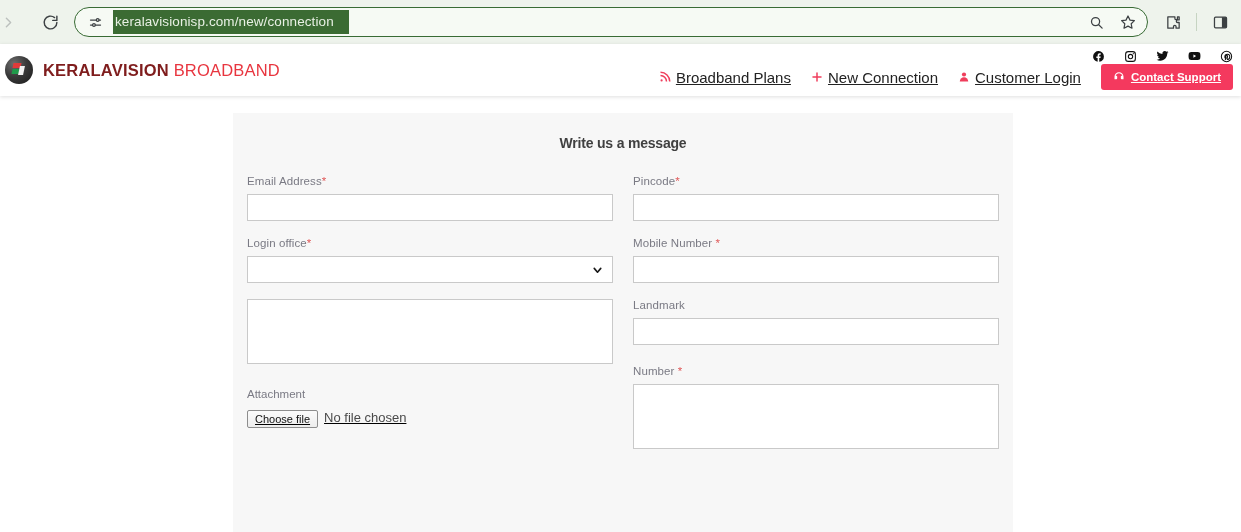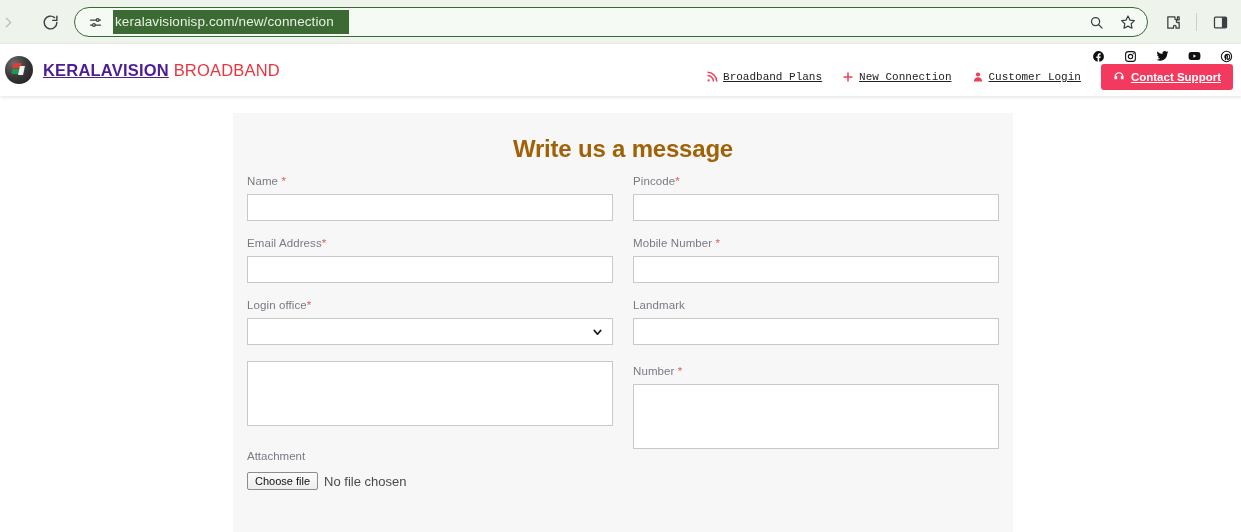--- a/index.html
+++ b/index.html
@@ -137,38 +137,37 @@
     position: absolute; left: 14px; top: 10px;
     width: 5px; height: 9px; background: #f2f2f2;
     transform: skewX(-12deg);
   }
   .brand-text {
     font-size: 16.5px;
     font-weight: bold;
     letter-spacing: 0.2px;
     white-space: nowrap;
   }
-  .brand-kv { color: #4c1d95; text-decoration: underline; }
+  .brand-kv { color: #7f1d1d; }
   .brand-bb { color: #e8353f; font-weight: 500; }
 
   .site-nav {
     margin-left: auto;
     display: flex;
     align-items: center;
     gap: 20px;
     padding-top: 14px;
   }
   .nav-item {
     display: flex;
     align-items: center;
     gap: 5px;
-    font-size: 11px;
+    font-size: 15px;
     color: #222222;
     white-space: nowrap;
-    font-family: Liberation Mono, monospace;
   }
   .nav-item .ni-icon {
     display: flex; align-items: center; justify-content: center;
     width: 12px; height: 12px;
     color: #ef3e5c;
   }
   .nav-cta {
     display: flex;
     align-items: center;
     gap: 6px;
@@ -194,25 +193,25 @@
     position: absolute;
     left: 233px;
     top: 17px;
     width: 780px;
     min-height: 430px;
     background: #f7f7f7;
     padding: 22px 14px 0 14px;
   }
   .form-title {
     text-align: center;
-    font-size: 24px;
+    font-size: 14px;
     font-weight: bold;
-    color: #a16207;
+    color: #404040;
     letter-spacing: -0.2px;
-    margin-bottom: 12px;
+    margin-bottom: 24px;
   }
   .form-grid {
     display: grid;
     grid-template-columns: 1fr 1fr;
     column-gap: 20px;
   }
   .col { display: flex; flex-direction: column; }
   .field { margin-bottom: 16px; }
   .field-label {
     font-size: 11.5px;
@@ -286,22 +285,22 @@
   }
   .attach-block { margin-top: 8px; }
   .attach-label {
     font-size: 11.5px;
     color: #7a7a84;
     margin-bottom: 10px;
     display: block;
   }
   .file-row {
     display: flex;
-    align-items: center;
     gap: 6px;
+    text-decoration: underline;
   }
   .file-btn {
     font-family: "Liberation Sans", sans-serif;
     font-size: 11px;
     color: #101010;
     background: linear-gradient(#fbfbfb, #ededed);
     border: 1px solid #8d8d8d;
     border-radius: 2px;
     padding: 1px 7px;
     line-height: 14px;
@@ -466,27 +465,20 @@
 
 <div class="page-body">
   <div class="form-card">
 
     <div class="form-title">Write us a message</div>
 
     <div class="form-grid">
 
       <div class="col">
 
-        <div class="field">
-          <label class="field-label">
-            <span>Name</span>
-            <span class="req">*</span>
-          </label>
-          <input class="txt-input" type="text" value="" style="">
-        </div>
 
         <div class="field">
           <label class="field-label"><span>Email Address</span><span class="req">*</span></label>
           <input class="txt-input" type="text" value="" style="">
         </div>
 
         <div class="field">
           <label class="field-label"><span>Login office</span><span class="req">*</span></label>
           <div class="sel-wrap">
             <select class="sel-input">

